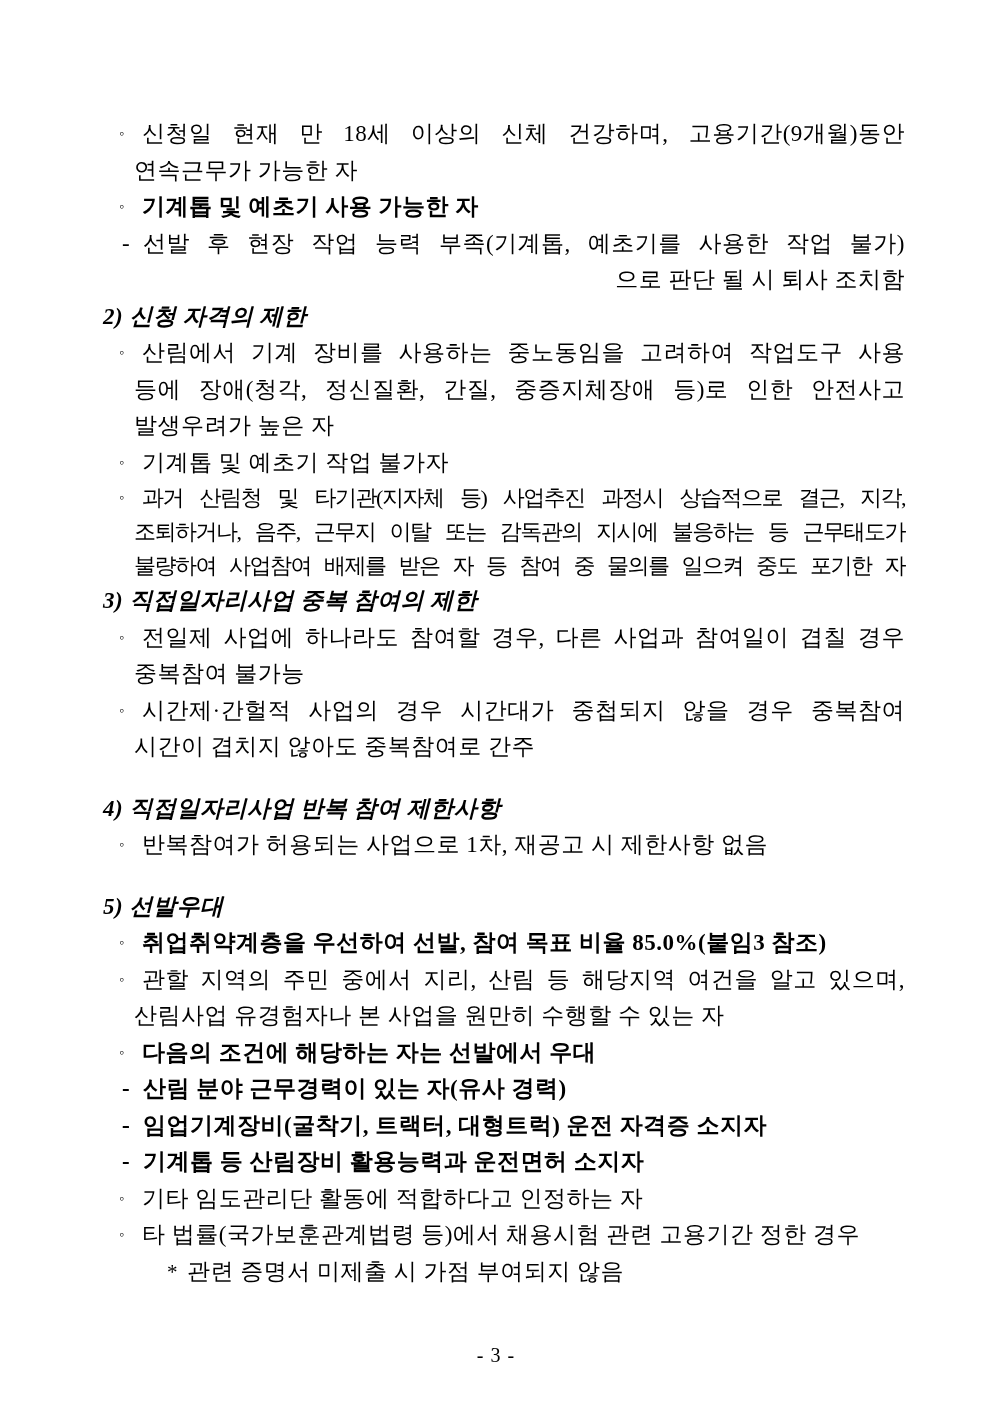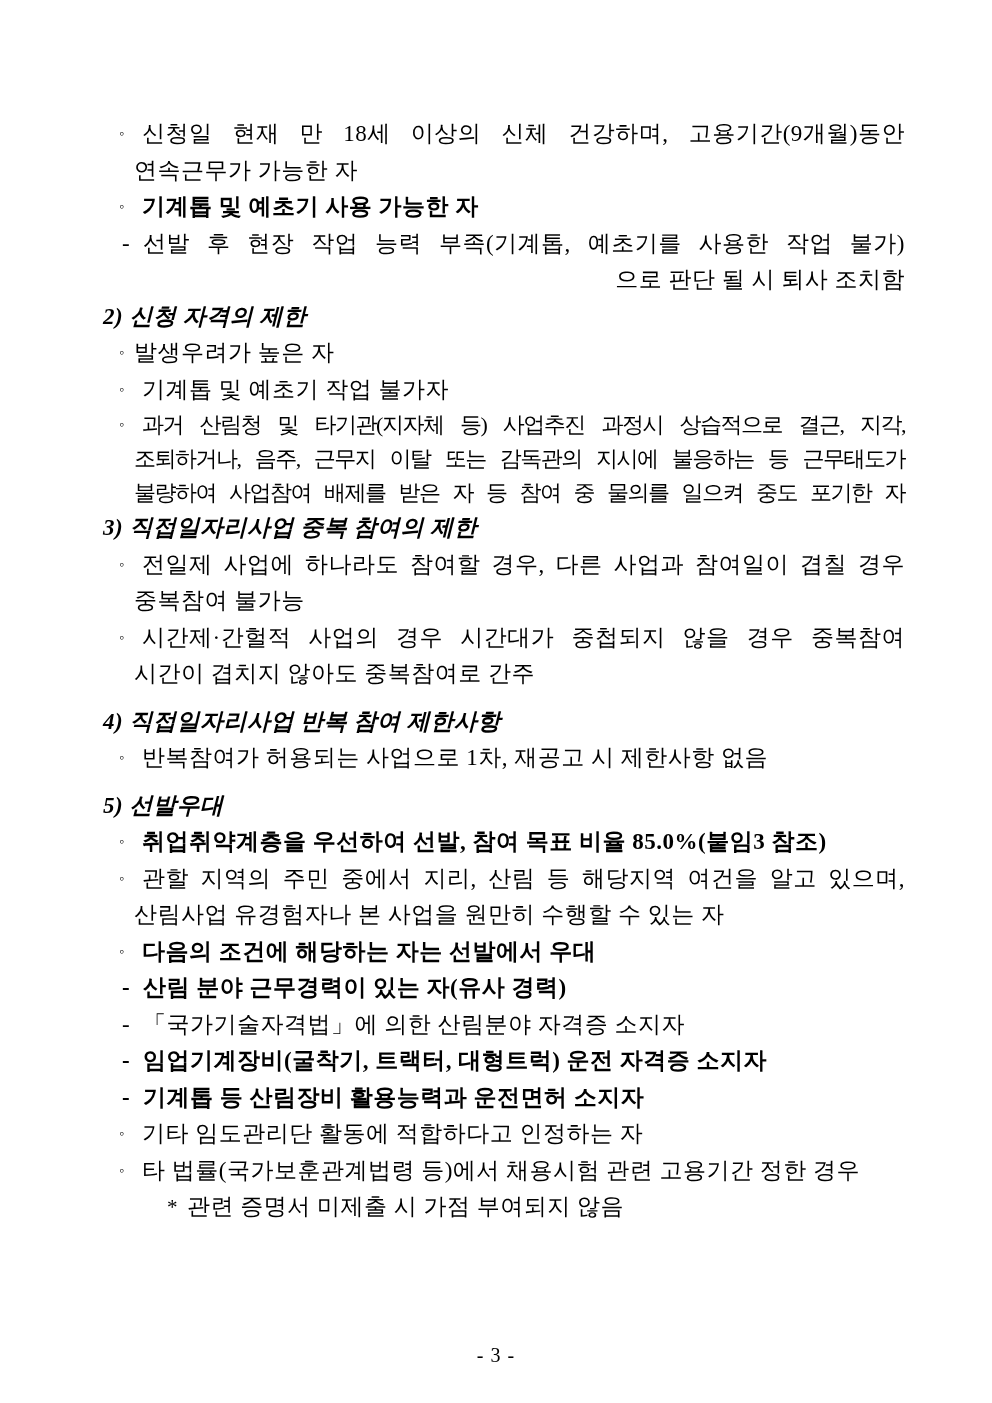--- a/index.html
+++ b/index.html
@@ -26,21 +26,21 @@
     white-space: normal;
   }
   
   .j { text-align: justify; text-align-last: justify; }
   .bold { font-weight: bold; }
   .u .txt {
     text-underline-offset: 5px;
     text-decoration-thickness: 1.5px;
   }
   .cond { line-height: 34px; letter-spacing: -1.5px; font-size: 22px; }
-  .gap { margin-top: 11px; }
+  .gap { margin-top: 25px; }
   
   .h  { padding-left: 0; font-style: italic; }
   .b  { padding-left: 39px; }
   .c  { padding-left: 31px; }
   .d  { padding-left: 40px; }
   .dc { padding-left: 37px; text-align: right; }
   .a  { padding-left: 84px; }
   .marker { position: absolute; top: 0; letter-spacing: 0; }
   .b > .marker { left: 16px; font-size: 14px; }
   .d > .marker { left: 19px; }
@@ -60,21 +60,22 @@
 <div class="page">
   <div class="content">
 
     <div class="line b j"><span class="marker">◦</span><span class="txt">신청일 현재 만 18세 이상의 신체 건강하며, 고용기간(9개월)동안</span></div>
     <div class="line c"><span class="txt">연속근무가 가능한 자</span></div>
     <div class="line b bold"><span class="marker">◦</span><span class="txt">기계톱 및 예초기 사용 가능한 자</span></div>
     <div class="line d j u"><span class="marker">-</span><span class="txt">선발 후 현장 작업 능력 부족(기계톱, 예초기를 사용한 작업 불가)</span></div>
     <div class="line dc u"><span class="txt">으로 판단 될 시 퇴사 조치함</span></div>
 
     <div class="line h bold"><span class="txt">2) 신청 자격의 제한</span></div>
-    <div class="line b j"><span class="marker">◦</span></div>
+    <div class="line b j"><span class="marker">◦</span><span class="txt">산림에서 기계 장비를 사용하는 중노동임을 고려하여 작업도구 사용</span></div>
+    <div class="line c j"><span class="txt">등에 장애(청각, 정신질환, 간질, 중증지체장애 등)로 인한 안전사고</span></div>
     <div class="line c"><span class="txt">발생우려가 높은 자</span></div>
     <div class="line b"><span class="marker">◦</span><span class="txt">기계톱 및 예초기 작업 불가자</span></div>
     <div class="line b j cond"><span class="marker">◦</span><span class="txt">과거 산림청 및 타기관(지자체 등) 사업추진 과정시 상습적으로 결근, 지각,</span></div>
     <div class="line c j cond"><span class="txt">조퇴하거나, 음주, 근무지 이탈 또는 감독관의 지시에 불응하는 등 근무태도가</span></div>
     <div class="line c j cond"><span class="txt">불량하여 사업참여 배제를 받은 자 등 참여 중 물의를 일으켜 중도 포기한 자</span></div>
 
     <div class="line h bold"><span class="txt">3) 직접일자리사업 중복 참여의 제한</span></div>
     <div class="line b j"><span class="marker">◦</span><span class="txt">전일제 사업에 하나라도 참여할 경우, 다른 사업과 참여일이 겹칠 경우</span></div>
     <div class="line c"><span class="txt">중복참여 불가능</span></div>
     <div class="line b j"><span class="marker">◦</span><span class="txt">시간제·간헐적 사업의 경우 시간대가 중첩되지 않을 경우 중복참여</span></div>
@@ -82,21 +83,21 @@
 
     <div class="line h bold gap"><span class="txt">4) 직접일자리사업 반복 참여 제한사항</span></div>
     <div class="line b"><span class="marker">◦</span><span class="txt">반복참여가 허용되는 사업으로 1차, 재공고 시 제한사항 없음</span></div>
 
     <div class="line h bold gap"><span class="txt">5) 선발우대</span></div>
     <div class="line b bold"><span class="marker">◦</span><span class="txt">취업취약계층을 우선하여 선발, 참여 목표 비율 85.0%(붙임3 참조)</span></div>
     <div class="line b j"><span class="marker">◦</span><span class="txt">관할 지역의 주민 중에서 지리, 산림 등 해당지역 여건을 알고 있으며,</span></div>
     <div class="line c"><span class="txt">산림사업 유경험자나 본 사업을 원만히 수행할 수 있는 자</span></div>
     <div class="line b bold"><span class="marker">◦</span><span class="txt">다음의 조건에 해당하는 자는 선발에서 우대</span></div>
     <div class="line d bold"><span class="marker">-</span><span class="txt">산림 분야 근무경력이 있는 자(유사 경력)</span></div>
-    <div class="line d"><span class="marker">-</span><span class="txt">「국가기술자격법」에 의한 산림분야 자격증 소지자</span></div>
+    <div class="line d"><span class="marker">-</span></div>
     <div class="line d bold"><span class="marker">-</span><span class="txt">임업기계장비(굴착기, 트랙터, 대형트럭) 운전 자격증 소지자</span></div>
     <div class="line d bold"><span class="marker">-</span><span class="txt">기계톱 등 산림장비 활용능력과 운전면허 소지자</span></div>
     <div class="line b"><span class="marker">◦</span><span class="txt">기타 임도관리단 활동에 적합하다고 인정하는 자</span></div>
     <div class="line b"><span class="marker">◦</span><span class="txt">타 법률(국가보훈관계법령 등)에서 채용시험 관련 고용기간 정한 경우</span></div>
     <div class="line a"><span class="marker">*</span><span class="txt">관련 증명서 미제출 시 가점 부여되지 않음</span></div>
 
   </div>
 
   <div class="footer">- 3 -</div>
 </div>

